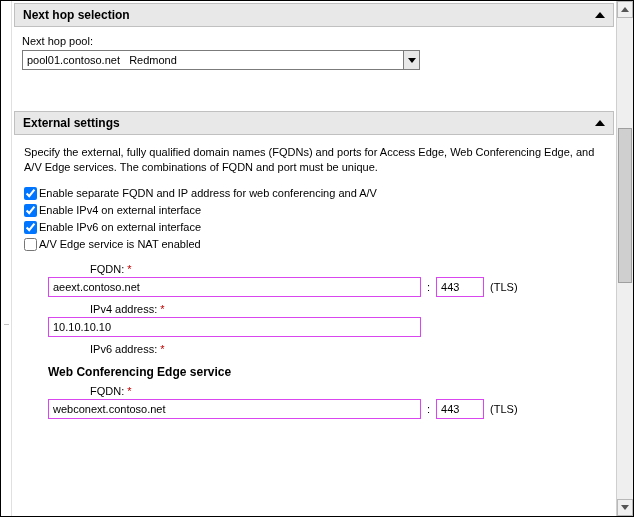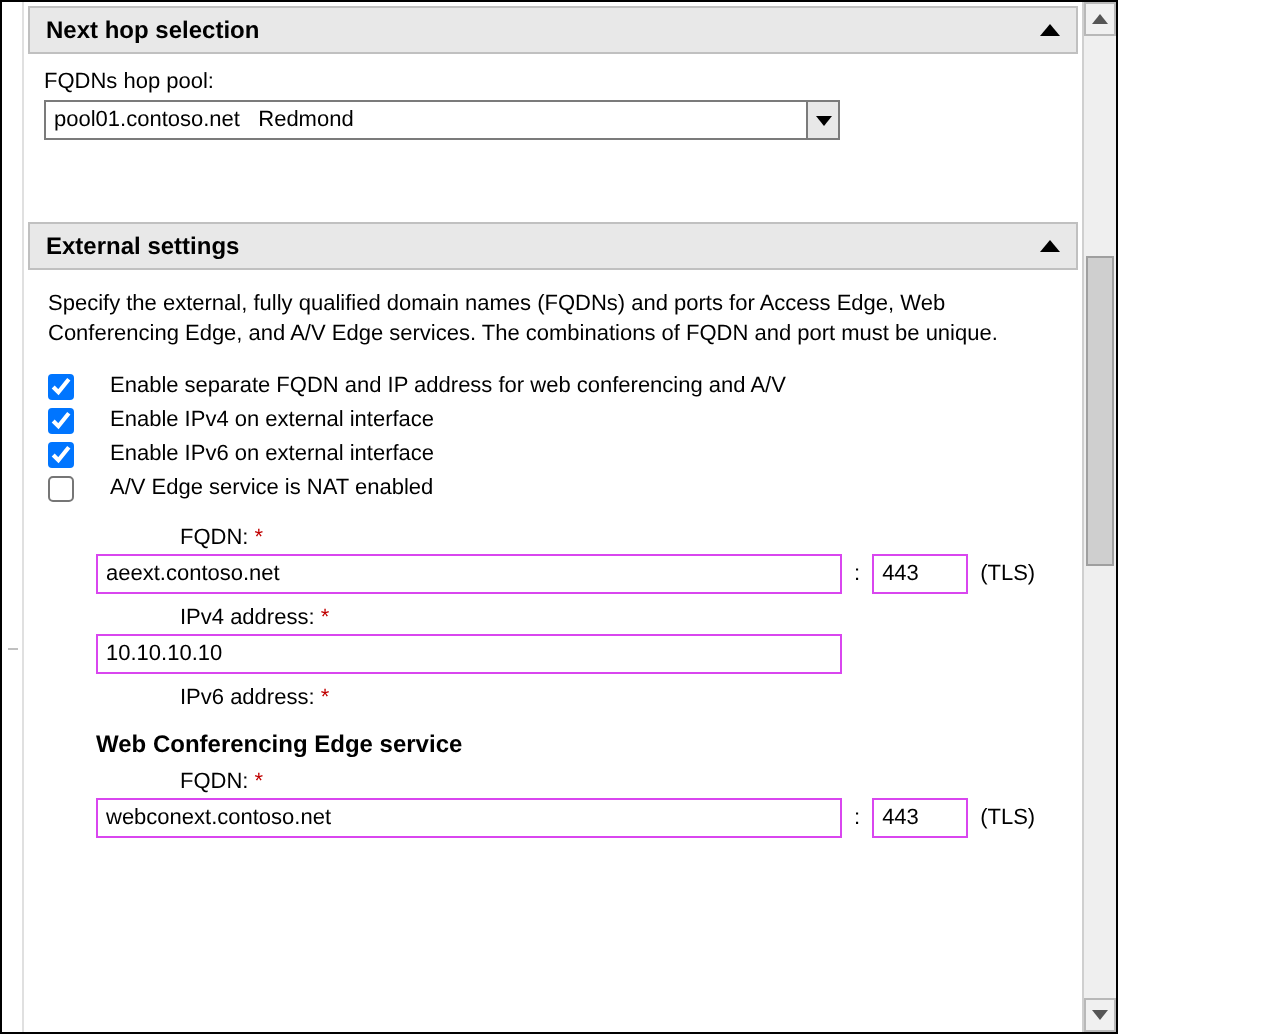--- a/index.html
+++ b/index.html
@@ -4,21 +4,21 @@
 <style>
   * { box-sizing: border-box; }
   html, body {
     margin: 0; padding: 0;
     font-family: Tahoma, "Segoe UI", Arial, sans-serif;
     font-size: 11px;
     background: #fff;
     color: #000;
   }
   .root {
-    width: 559px; height: 517px;
+    width: 634px; height: 517px;
     border: 1px solid #000;
     display: flex;
     overflow: hidden;
   }
   .content {
     flex: 1;
     overflow: hidden;
     padding: 2px 2px 2px 2px;
   }
   .section-header {
@@ -71,21 +71,21 @@
     border-top: 5px solid #000;
   }
   .desc {
     padding: 2px 4px 10px 2px;
     line-height: 1.35;
   }
   .check-row {
     display: flex;
     align-items: center;
     padding: 2px 0 2px 2px;
-    gap: 18px;
+    gap: 2px;
   }
   .check-row input[type=checkbox] {
     width: 13px; height: 13px;
     margin: 0;
   }
   .subsection {
     margin-left: 26px;
     margin-top: 10px;
   }
   .sub-header-row {
@@ -169,21 +169,21 @@
     <div class="left-divider"></div>
   </div>
 
   <div class="content">
 
     <div class="section-header first">
       <span>Next hop selection</span>
       <span class="arrow-up"></span>
     </div>
     <div class="section-body first-body">
-      <div class="label">FQDNs hop pool:</div>
+      <div class="label">Next hop pool:</div>
       <div class="dropdown">
         <span class="dd-text">pool01.contoso.net   Redmond</span>
         <span class="dd-btn">
           <span class="caret"></span>
         </span>
       </div>
     </div>
 
     <div class="section-header">
       <span>External settings</span>

